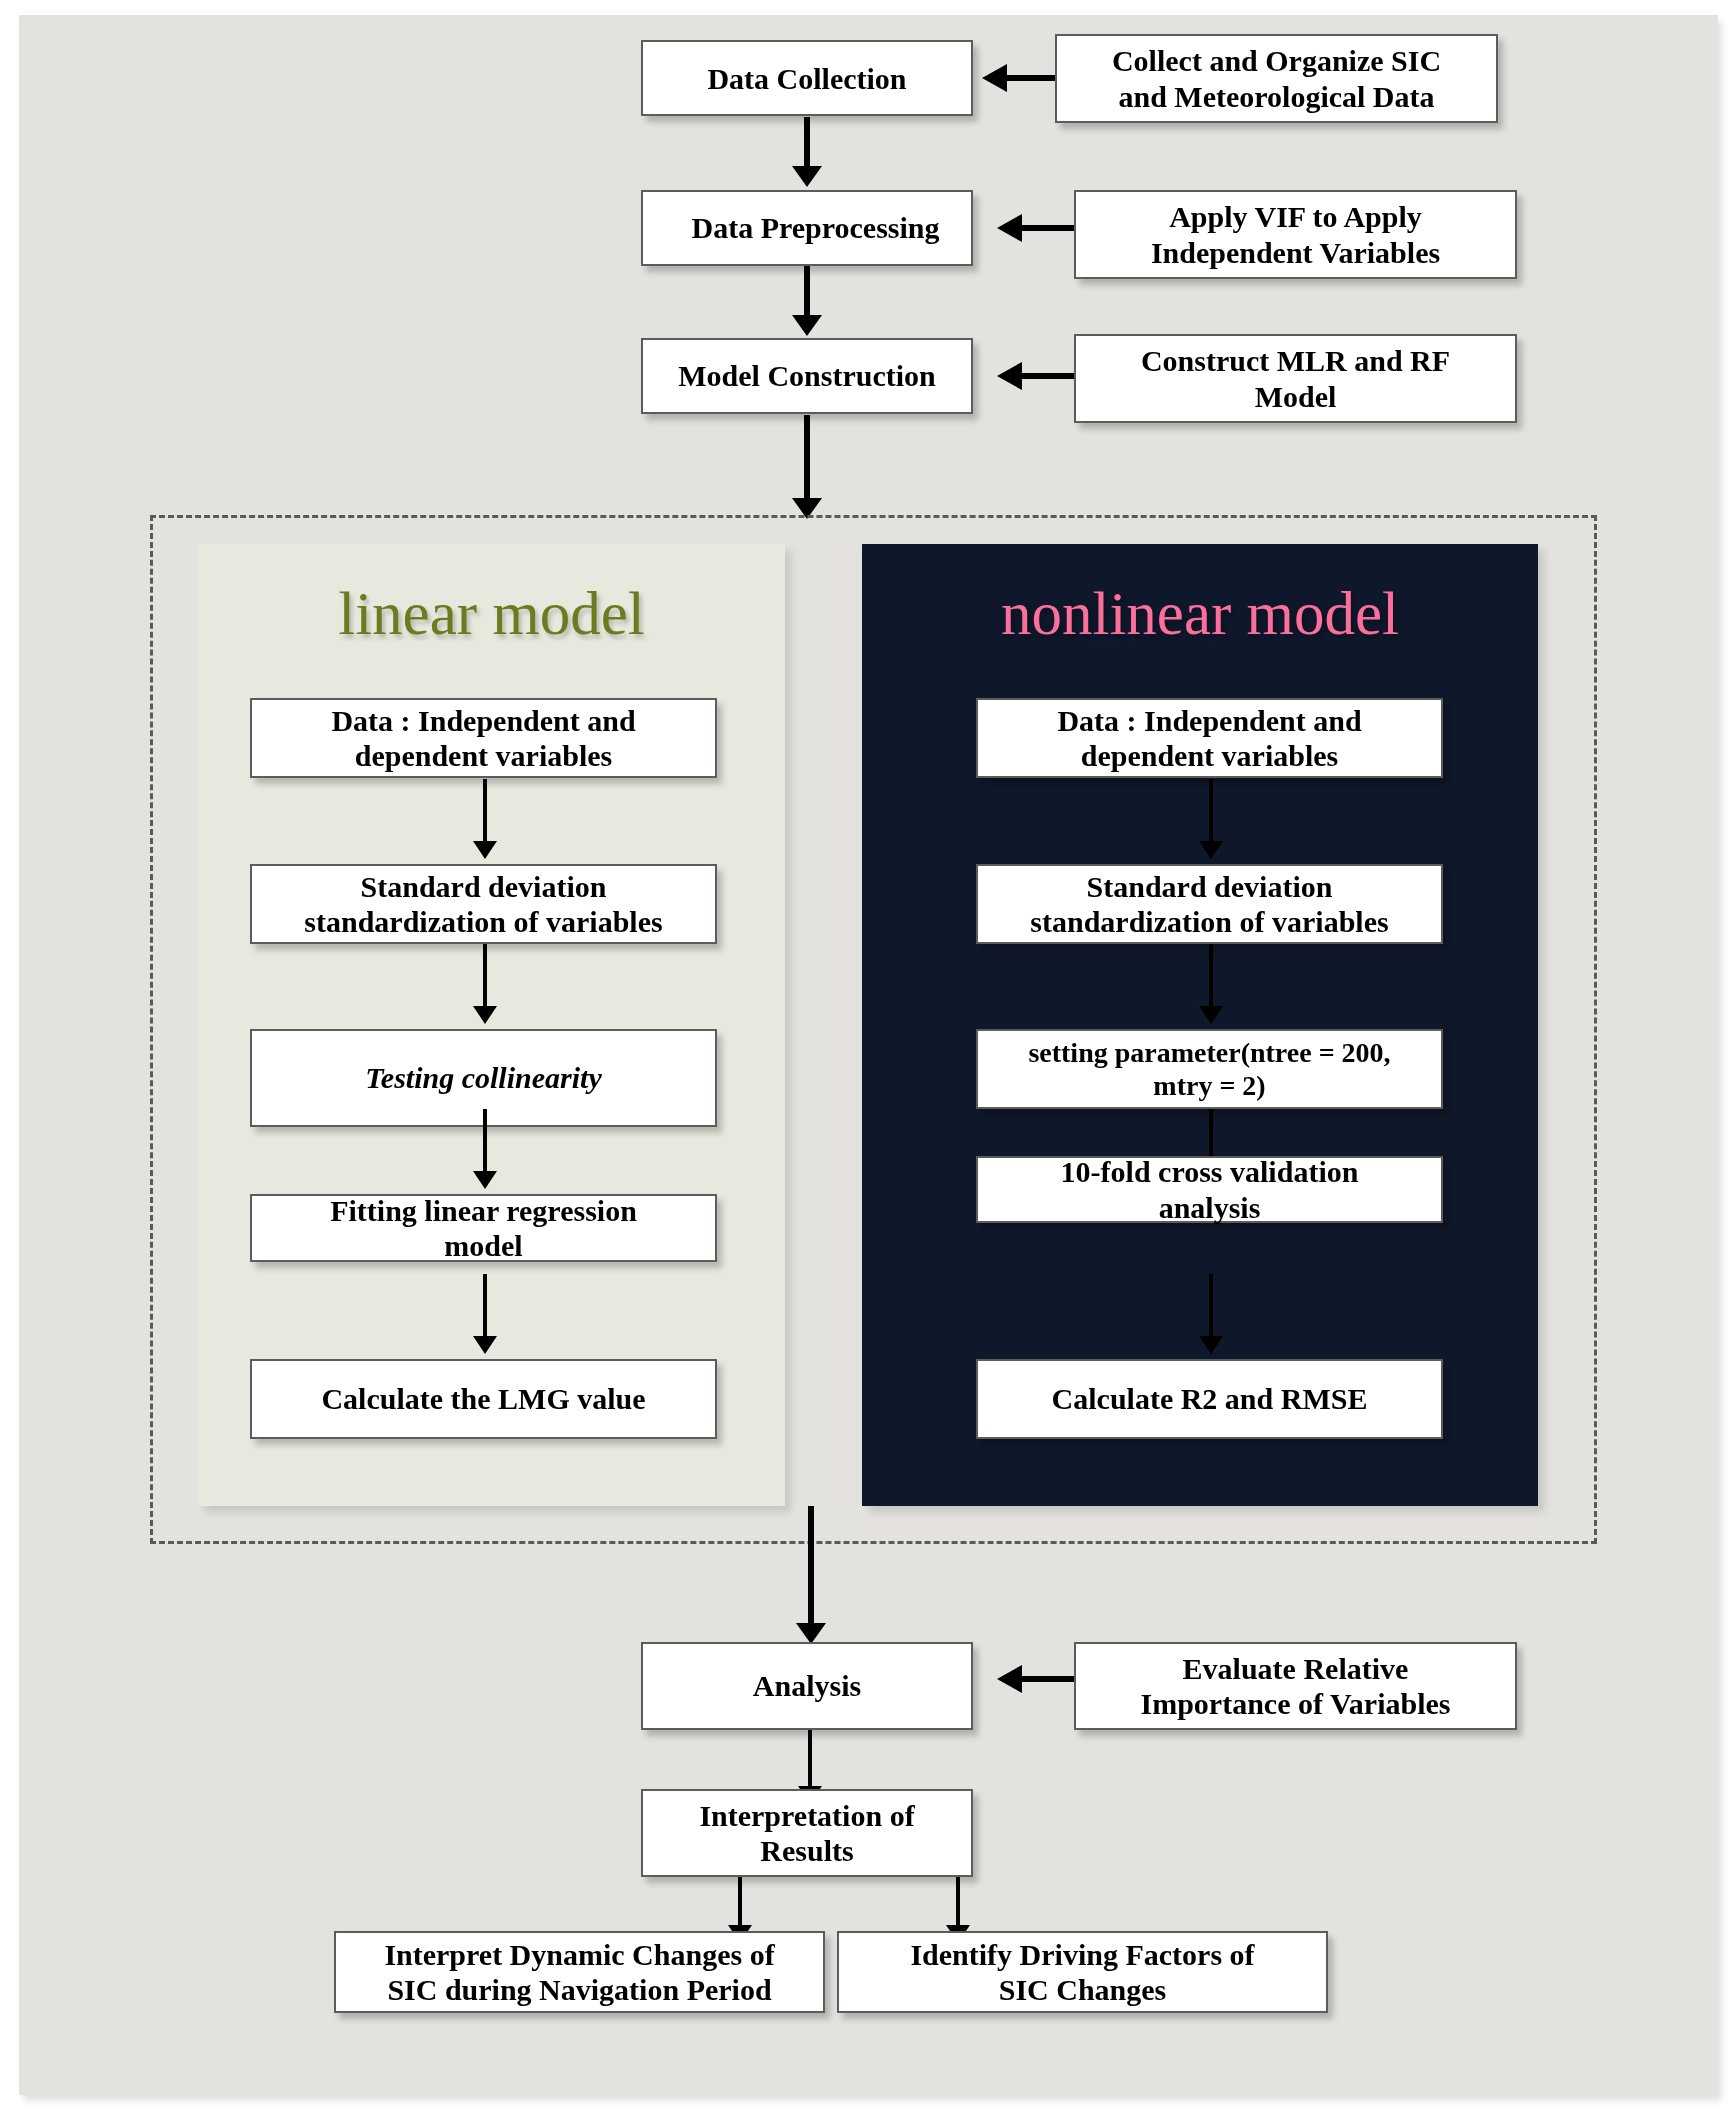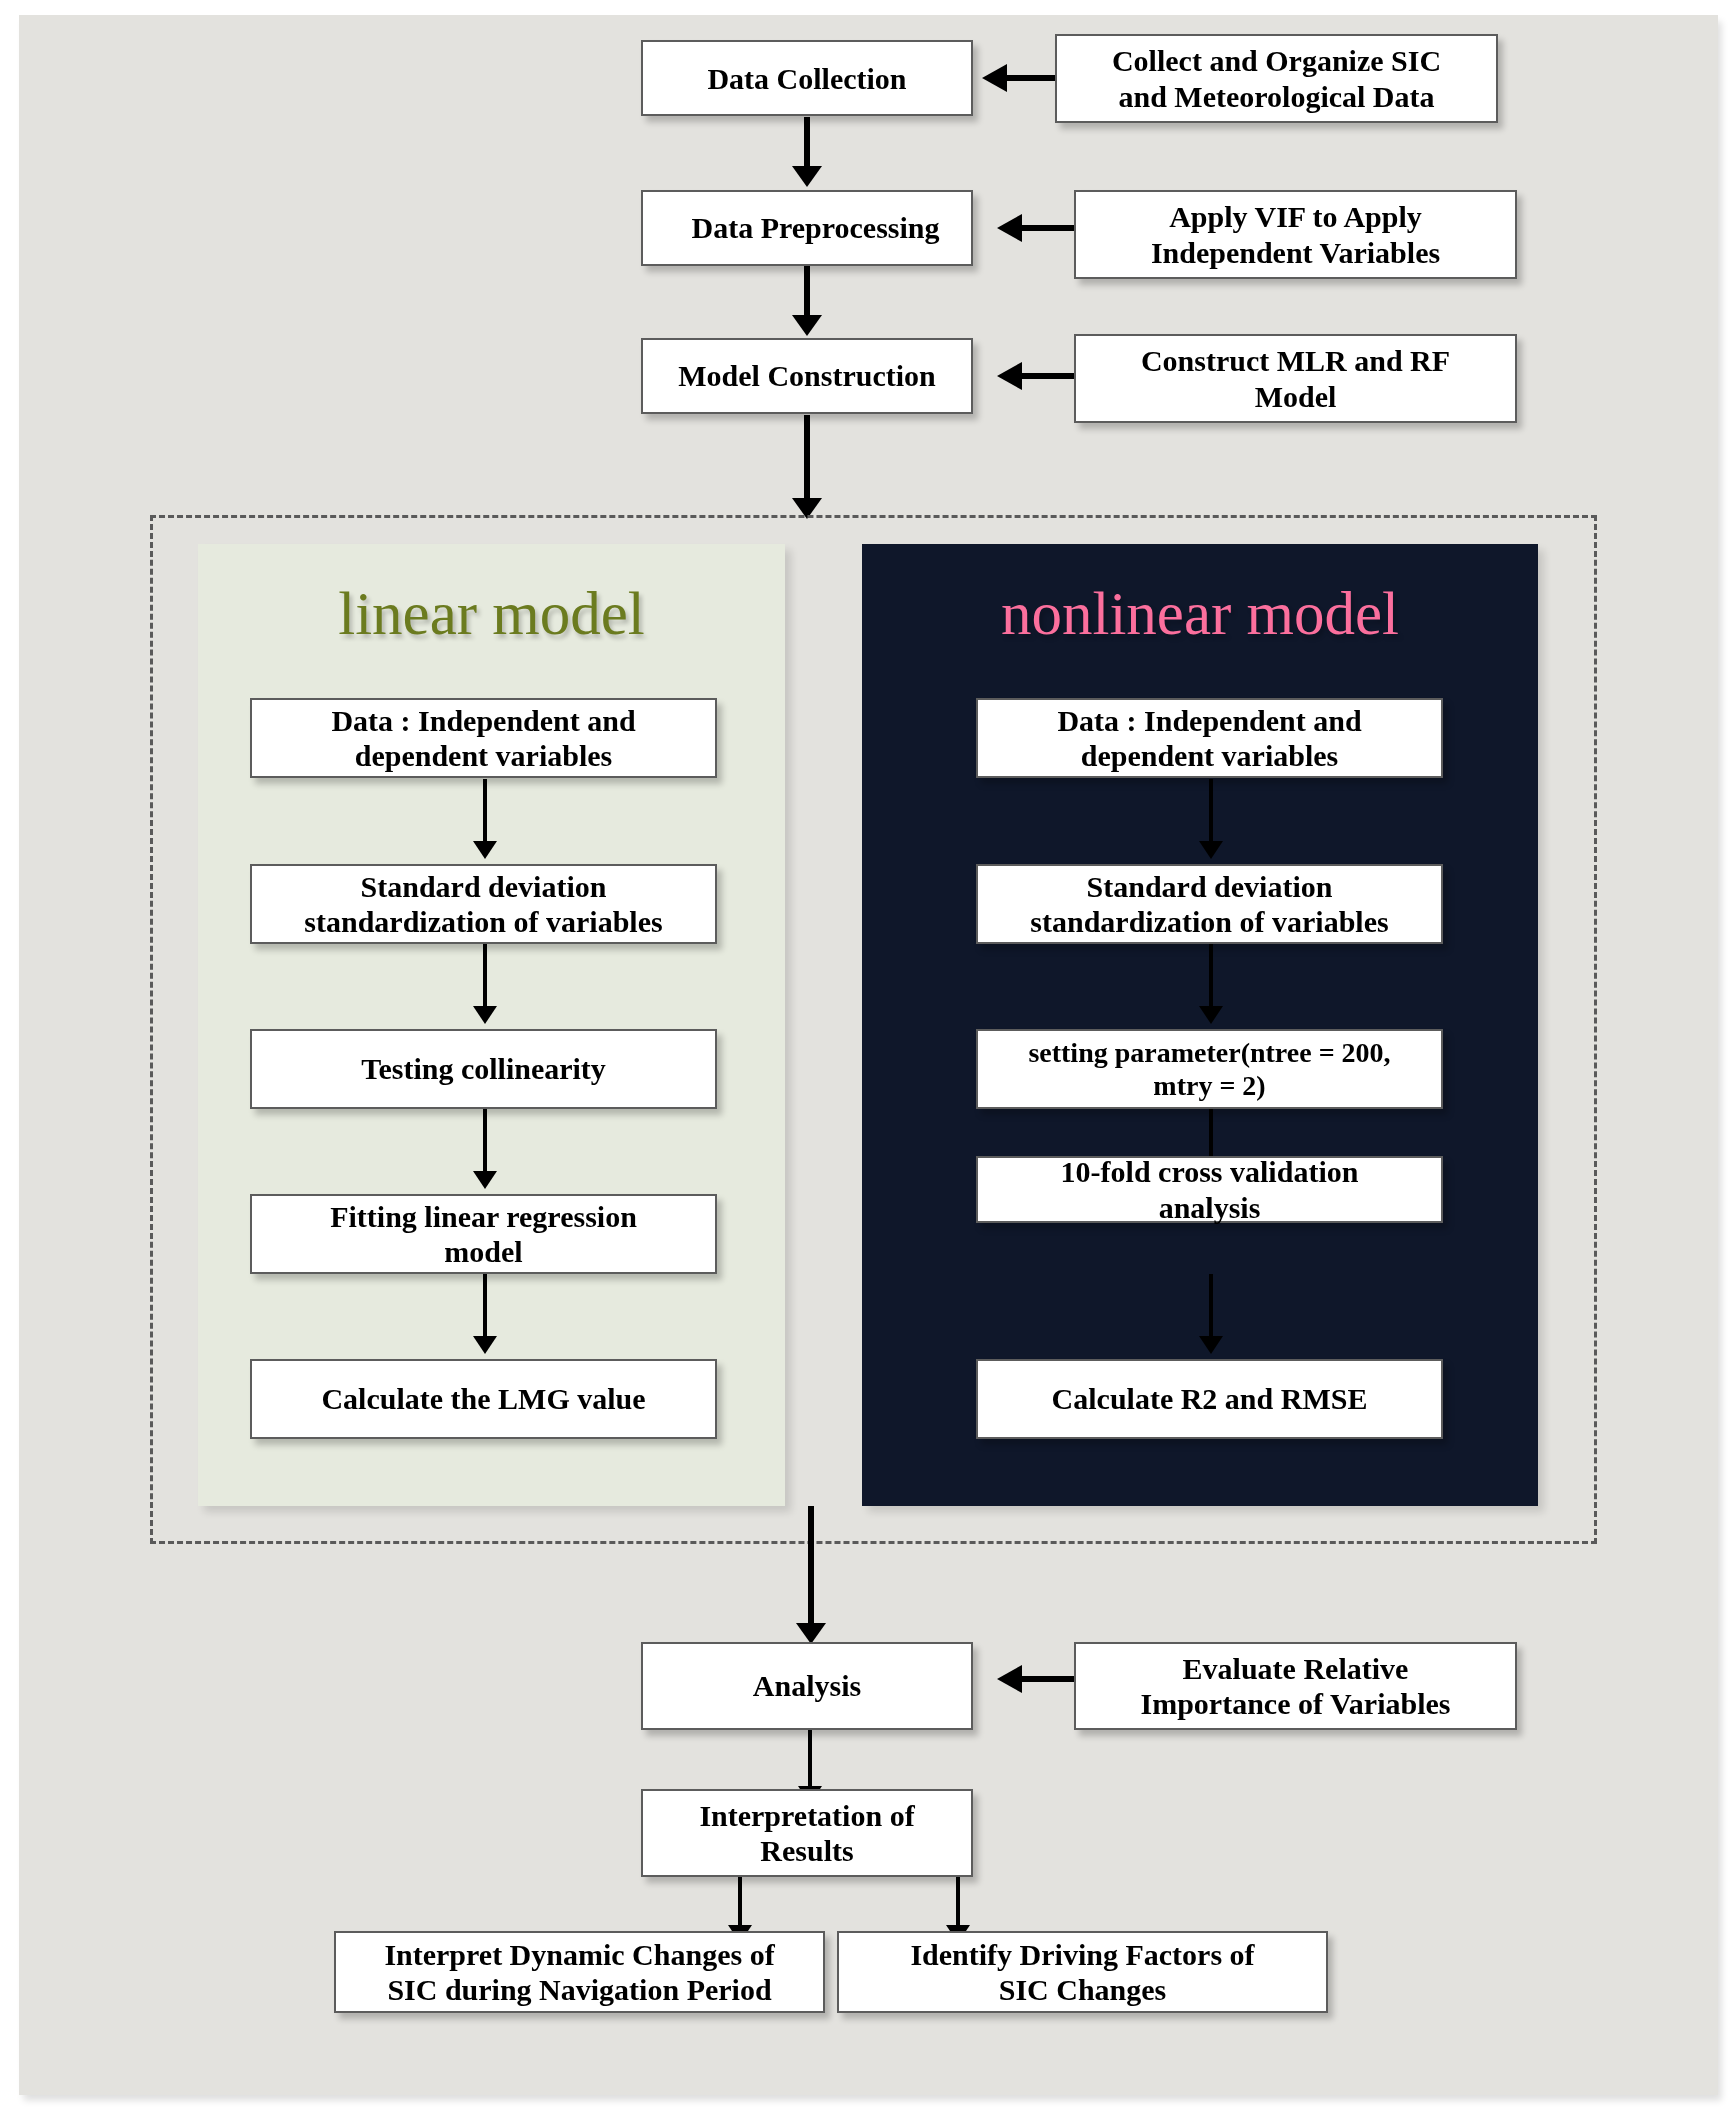--- a/index.html
+++ b/index.html
@@ -172,29 +172,29 @@
     <span>
       <span>Standard deviation</span>
       <span>standardization of variables</span>
     </span>
   </div>
   <div class="arrow v" style="left:464px;top:929px;height:83px;">
     <div class="shaft" style="height:65px;"></div>
     <div class="head" style="top:62px;"></div>
   </div>
 
-  <div class="node" style="left:231px;top:1014px;width:467px;height:80px;">
+  <div class="node" style="left:231px;top:1014px;width:467px;height:98px;font-style:italic;">
     <span>Testing collinearity</span>
   </div>
   <div class="arrow v" style="left:464px;top:1094px;height:83px;">
     <div class="shaft" style="height:65px;"></div>
     <div class="head" style="top:62px;"></div>
   </div>
 
-  <div class="node" style="left:231px;top:1179px;width:467px;height:80px;">
+  <div class="node" style="left:231px;top:1179px;width:467px;height:68px;">
     <span>
       <span>Fitting linear regression</span>
       <span>model</span>
     </span>
   </div>
   <div class="arrow v" style="left:464px;top:1259px;height:83px;">
     <div class="shaft" style="height:65px;"></div>
     <div class="head" style="top:62px;"></div>
   </div>
 

